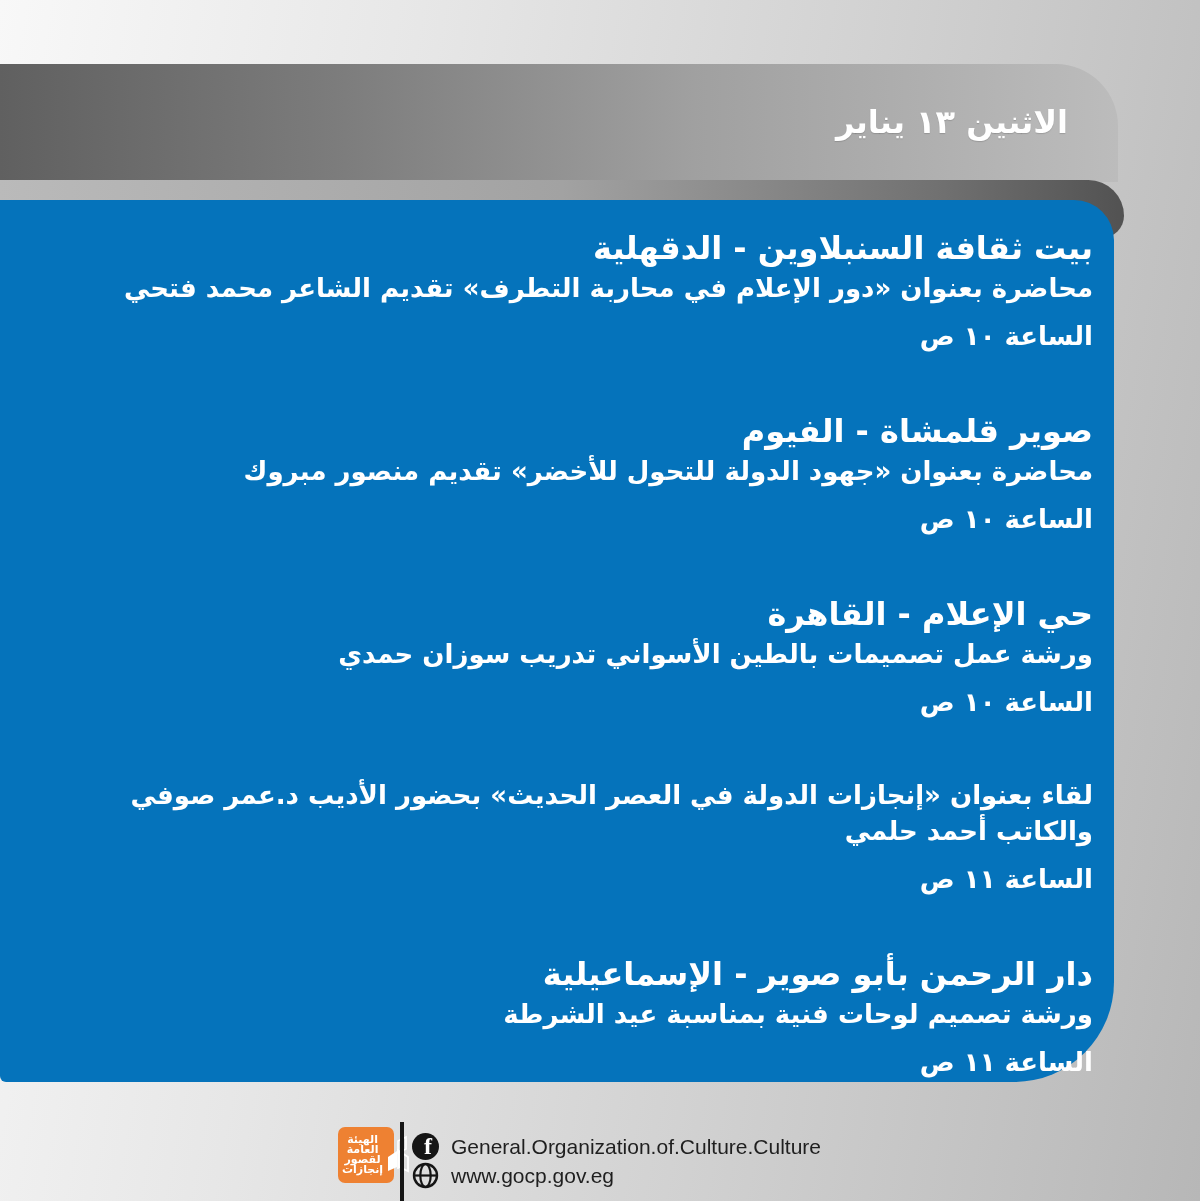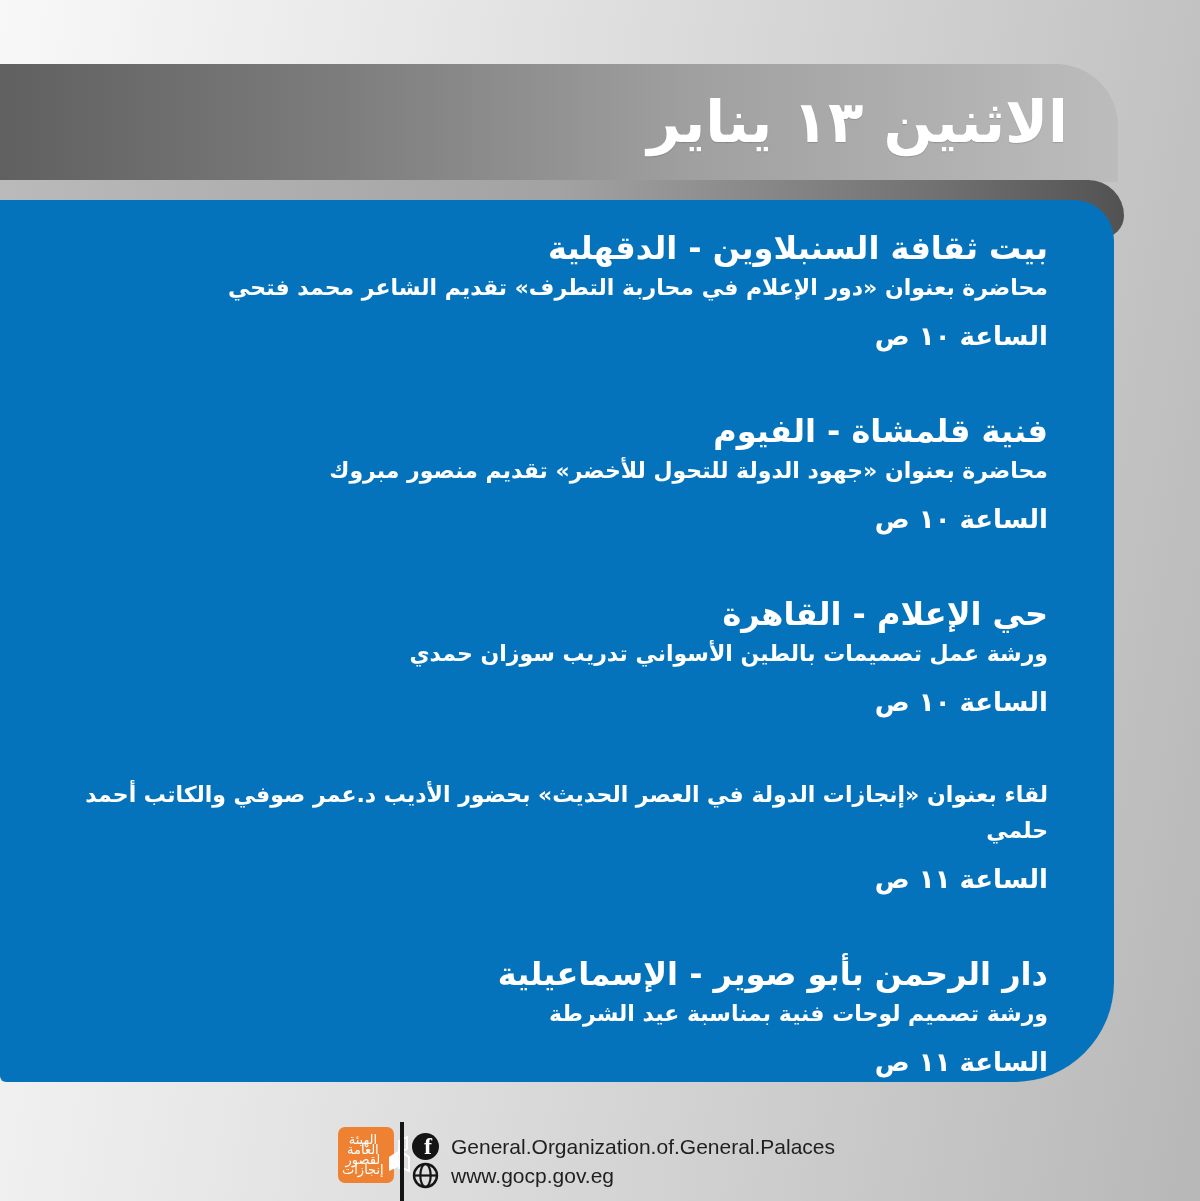--- a/index.html
+++ b/index.html
@@ -16,21 +16,21 @@
     position: absolute; left: 0; top: 64px;
     width: 1118px; height: 118px;
     border-radius: 0 62px 0 0;
     background: linear-gradient(90deg, #606060 0%, #7c7c7c 30%, #a0a0a0 62%, #bcbcbc 100%);
   }
   .header-title {
     position: absolute; right: 50px; top: 50%;
     transform: translateY(-52%);
     direction: rtl;
     color: #ffffff;
-    font-size: 58px;
+    font-size: 32px;
     font-weight: bold;
     white-space: nowrap;
     letter-spacing: 1px;
     text-shadow: 0 1px 1px rgba(0,0,0,0.15);
   }
 
   
   .transition-band {
     position: absolute; left: 0; top: 180px;
     width: 1124px; height: 58px;
@@ -39,31 +39,31 @@
   }
 
   
   .schedule-panel {
     position: absolute; left: 0; top: 200px;
     width: 1114px; height: 882px;
     box-sizing: border-box;
     background: #0573bb;
     border-radius: 0 40px 100px 6px;
     direction: rtl;
-    padding: 28px 66px 0 36px;
+    padding: 28px 21px 0 36px;
     color: #ffffff;
   }
   .event-block { margin-bottom: 57px; text-align: right; }
   .event-venue {
     font-size: 32px; font-weight: bold;
     line-height: 40px;
     white-space: nowrap;
   }
   .event-desc {
-    font-size: 22px; font-weight: bold;
+    font-size: 26px; font-weight: bold;
     line-height: 36px;
     margin-top: 2px;
   }
   .event-time {
     font-size: 26px; font-weight: bold;
     line-height: 36px;
     margin-top: 12px;
   }
 
   
@@ -73,22 +73,22 @@
     box-sizing: border-box;
     background: #ee8132;
     border-radius: 7px;
     display: flex; align-items: center;
     padding: 5px 4px;
     gap: 2px;
   }
   .org-logo-textcol {
     direction: rtl;
     color: #ffffff;
-    font-size: 13px;
-    font-weight: normal;
+    font-size: 11px;
+    font-weight: bold;
     line-height: 10px;
     text-align: center;
     flex: 0 0 22px;
   }
   .org-logo-book { flex: 1; display: flex; align-items: center; justify-content: center; }
 
   .footer-divider {
     position: absolute; left: 400px; top: 1122px;
     width: 4px; height: 79px;
     background: #151515;
@@ -135,21 +135,21 @@
 
 <div class="schedule-panel">
 
   <div class="event-block">
     <div class="event-venue">بيت ثقافة السنبلاوين - الدقهلية</div>
     <div class="event-desc">محاضرة بعنوان «دور الإعلام في محاربة التطرف» تقديم الشاعر محمد فتحي</div>
     <div class="event-time">الساعة ١٠ ص</div>
   </div>
 
   <div class="event-block">
-    <div class="event-venue">فنية قلمشاة - الفيوم</div>
+    <div class="event-venue">صوير قلمشاة - الفيوم</div>
     <div class="event-desc">محاضرة بعنوان «جهود الدولة للتحول للأخضر» تقديم منصور مبروك</div>
     <div class="event-time">الساعة ١٠ ص</div>
   </div>
 
   <div class="event-block">
     <div class="event-venue">حي الإعلام - القاهرة</div>
     <div class="event-desc">ورشة عمل تصميمات بالطين الأسواني تدريب سوزان حمدي</div>
     <div class="event-time">الساعة ١٠ ص</div>
   </div>
 
@@ -182,21 +182,21 @@
     </svg>
   </div>
 </div>
 
 <div class="footer-divider"></div>
 
 <div class="footer-row fb">
   <div class="fb-icon">
       <span>f</span>
     </div>
-  <div class="footer-text">General.Organization.of.General.Palaces</div>
+  <div class="footer-text">General.Organization.of.Culture.Culture</div>
 </div>
 
 <div class="footer-row web">
   <svg class="globe-icon" viewBox="0 0 27 27">
     <circle cx="13.5" cy="13.5" r="11.5" fill="none" stroke="#151515" stroke-width="2.4"></circle>
     <ellipse cx="13.5" cy="13.5" rx="5.2" ry="11.5" fill="none" stroke="#151515" stroke-width="2.2"></ellipse>
     <line x1="2" y1="13.5" x2="25" y2="13.5" stroke="#151515" stroke-width="2.2"></line>
   </svg>
   <div class="footer-text">www.gocp.gov.eg</div>
 </div>

